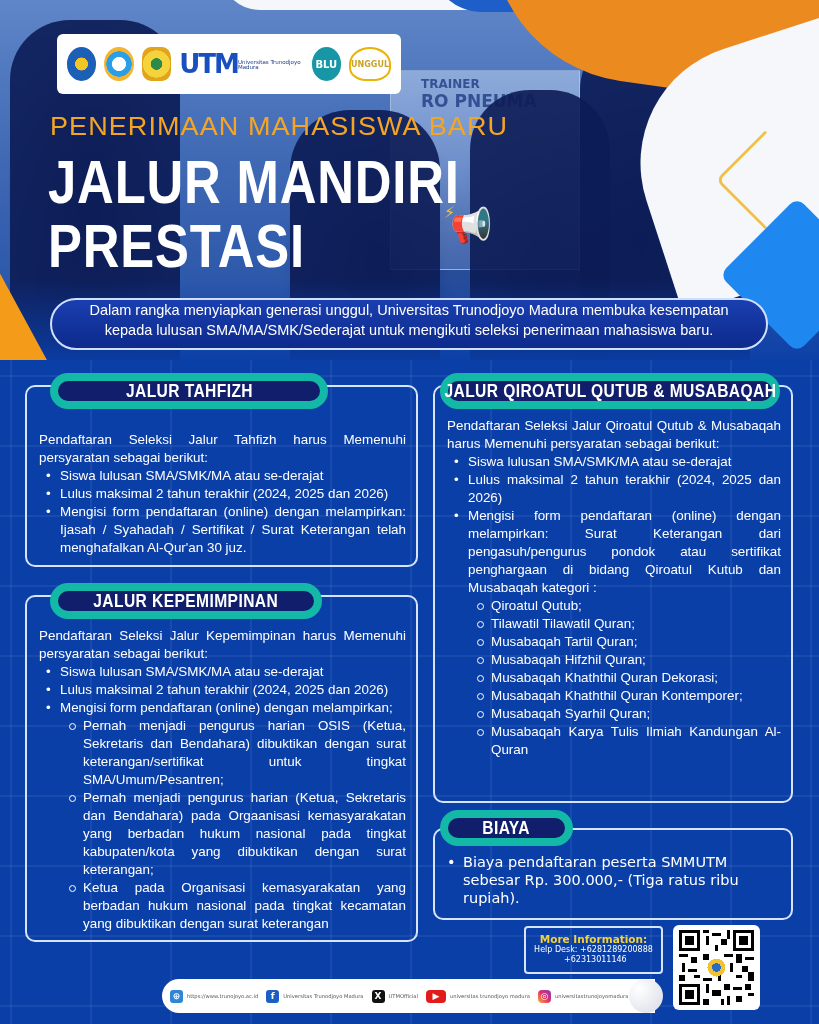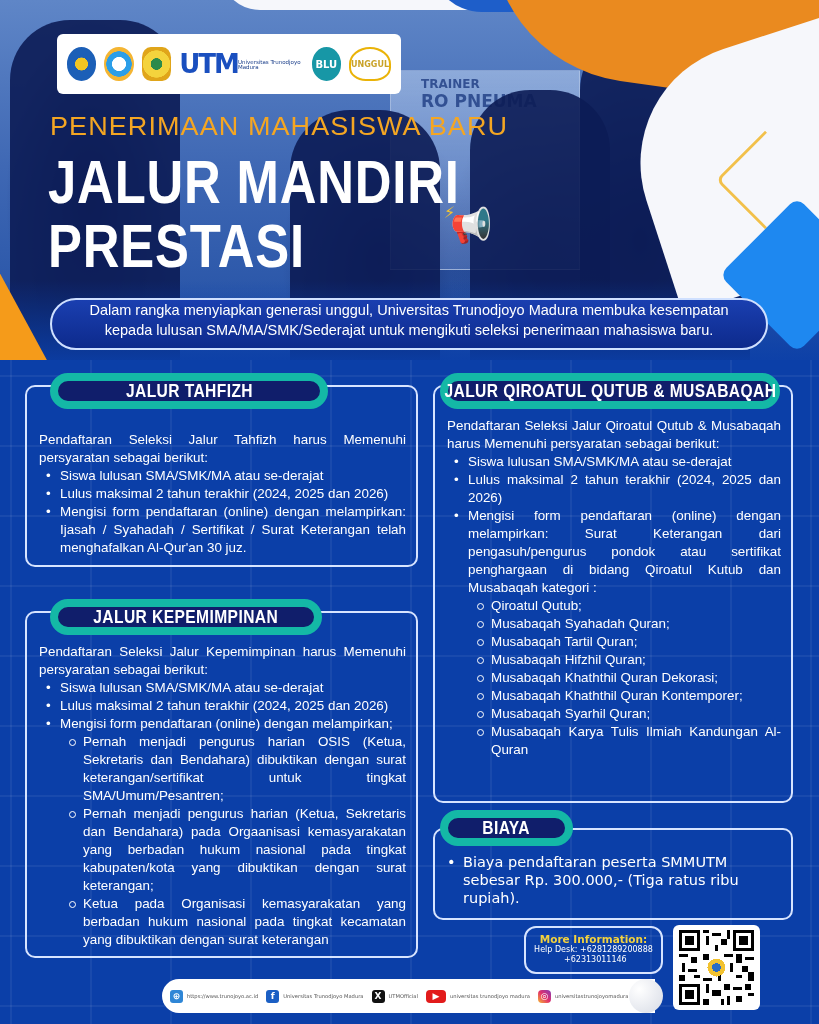--- a/index.html
+++ b/index.html
@@ -123,38 +123,38 @@
   .card li.b1 { position: relative; padding-left: 21px; text-align: justify; }
   .card li.b1::before { content: "•"; position: absolute; left: 7px; top: 0; }
   .card li.b2 { position: relative; padding-left: 22px; text-align: justify; }
   .card li.b2::before { content: ""; position: absolute; left: 8px; top: 6px; width: 5px; height: 5px; border: 1.2px solid #fff; border-radius: 50%; }
   .card .sub { margin-left: 22px; }
 
   #card-tahfizh { left: 25px; top: 385px; width: 393px; height: 182px; }
   #card-tahfizh .tag { left: 23px; width: 278px; }
   #card-tahfizh .body { position: absolute; left: 12px; top: 44px; right: 10px; }
 
-  #card-kepemimpinan { left: 25px; top: 611px; width: 393px; height: 347px; }
+  #card-kepemimpinan { left: 25px; top: 595px; width: 393px; height: 347px; }
   #card-kepemimpinan .tag { left: 23px; width: 272px; }
   #card-kepemimpinan .body { position: absolute; left: 12px; top: 30px; right: 10px; }
 
   #card-qiroatul { left: 433px; top: 385px; width: 360px; height: 418px; }
   #card-qiroatul .tag { left: 5px; width: 340px; }
   #card-qiroatul .body { position: absolute; left: 12px; top: 30px; right: 10px; }
 
   #card-biaya { left: 433px; top: 828px; width: 360px; height: 92px; }
   #card-biaya .tag { left: 5px; width: 133px; top: -20px; }
   #card-biaya .body { position: absolute; left: 10px; top: 23px; right: 12px; font-family: "DejaVu Sans", sans-serif; font-size: 14.5px; line-height: 18px; }
   #card-biaya li.b1 { padding-left: 18px; text-align: left; }
   #card-biaya li.b1::before { left: 2px; }
 
   
   .more-info {
     position: absolute; left: 524px; top: 926px; width: 139px; height: 48px;
-    border: 2px solid #d7e4ff; border-radius: 12px; text-align: center; font-family: "DejaVu Sans", sans-serif;
+    border: 2px solid #d7e4ff; border-radius: 4px; text-align: center; font-family: "DejaVu Sans", sans-serif;
   }
   .more-info .h { font-size: 10.5px; font-weight: bold; color: #f4d23d; margin-top: 5px; }
   .more-info .l { font-size: 8px; line-height: 10px; color: #fff; }
   .more-info .l2 { font-size: 8px; line-height: 10px; color: #fff; padding-left: 38px; text-align: left; }
 
   
   .qr {
     position: absolute; left: 673px; top: 925px; width: 87px; height: 85px; background: #fff; border-radius: 6px;
     padding: 5px;
   }
@@ -272,21 +272,21 @@
     </div>
   <div class="body">
     <p>Pendaftaran Seleksi Jalur Qiroatul Qutub &amp; Musabaqah harus Memenuhi persyaratan sebagai berikut:</p>
     <ul>
       <li class="b1">Siswa lulusan SMA/SMK/MA atau se-derajat</li>
       <li class="b1">Lulus maksimal 2 tahun terakhir (2024, 2025 dan 2026)</li>
       <li class="b1">Mengisi form pendaftaran (online) dengan melampirkan: Surat Keterangan dari pengasuh/pengurus pondok atau sertifikat penghargaan di bidang Qiroatul Kutub dan Musabaqah kategori :</li>
     </ul>
     <ul class="sub">
       <li class="b2">Qiroatul Qutub;</li>
-      <li class="b2">Musabaqah Syahadah Quran;</li>
+      <li class="b2">Tilawatil Tilawatil Quran;</li>
       <li class="b2">Musabaqah Tartil Quran;</li>
       <li class="b2">Musabaqah Hifzhil Quran;</li>
       <li class="b2">Musabaqah Khaththil Quran Dekorasi;</li>
       <li class="b2">Musabaqah Khaththil Quran Kontemporer;</li>
       <li class="b2">Musabaqah Syarhil Quran;</li>
       <li class="b2">Musabaqah Karya Tulis Ilmiah Kandungan Al-Quran</li>
     </ul>
   </div>
 </div>
 

